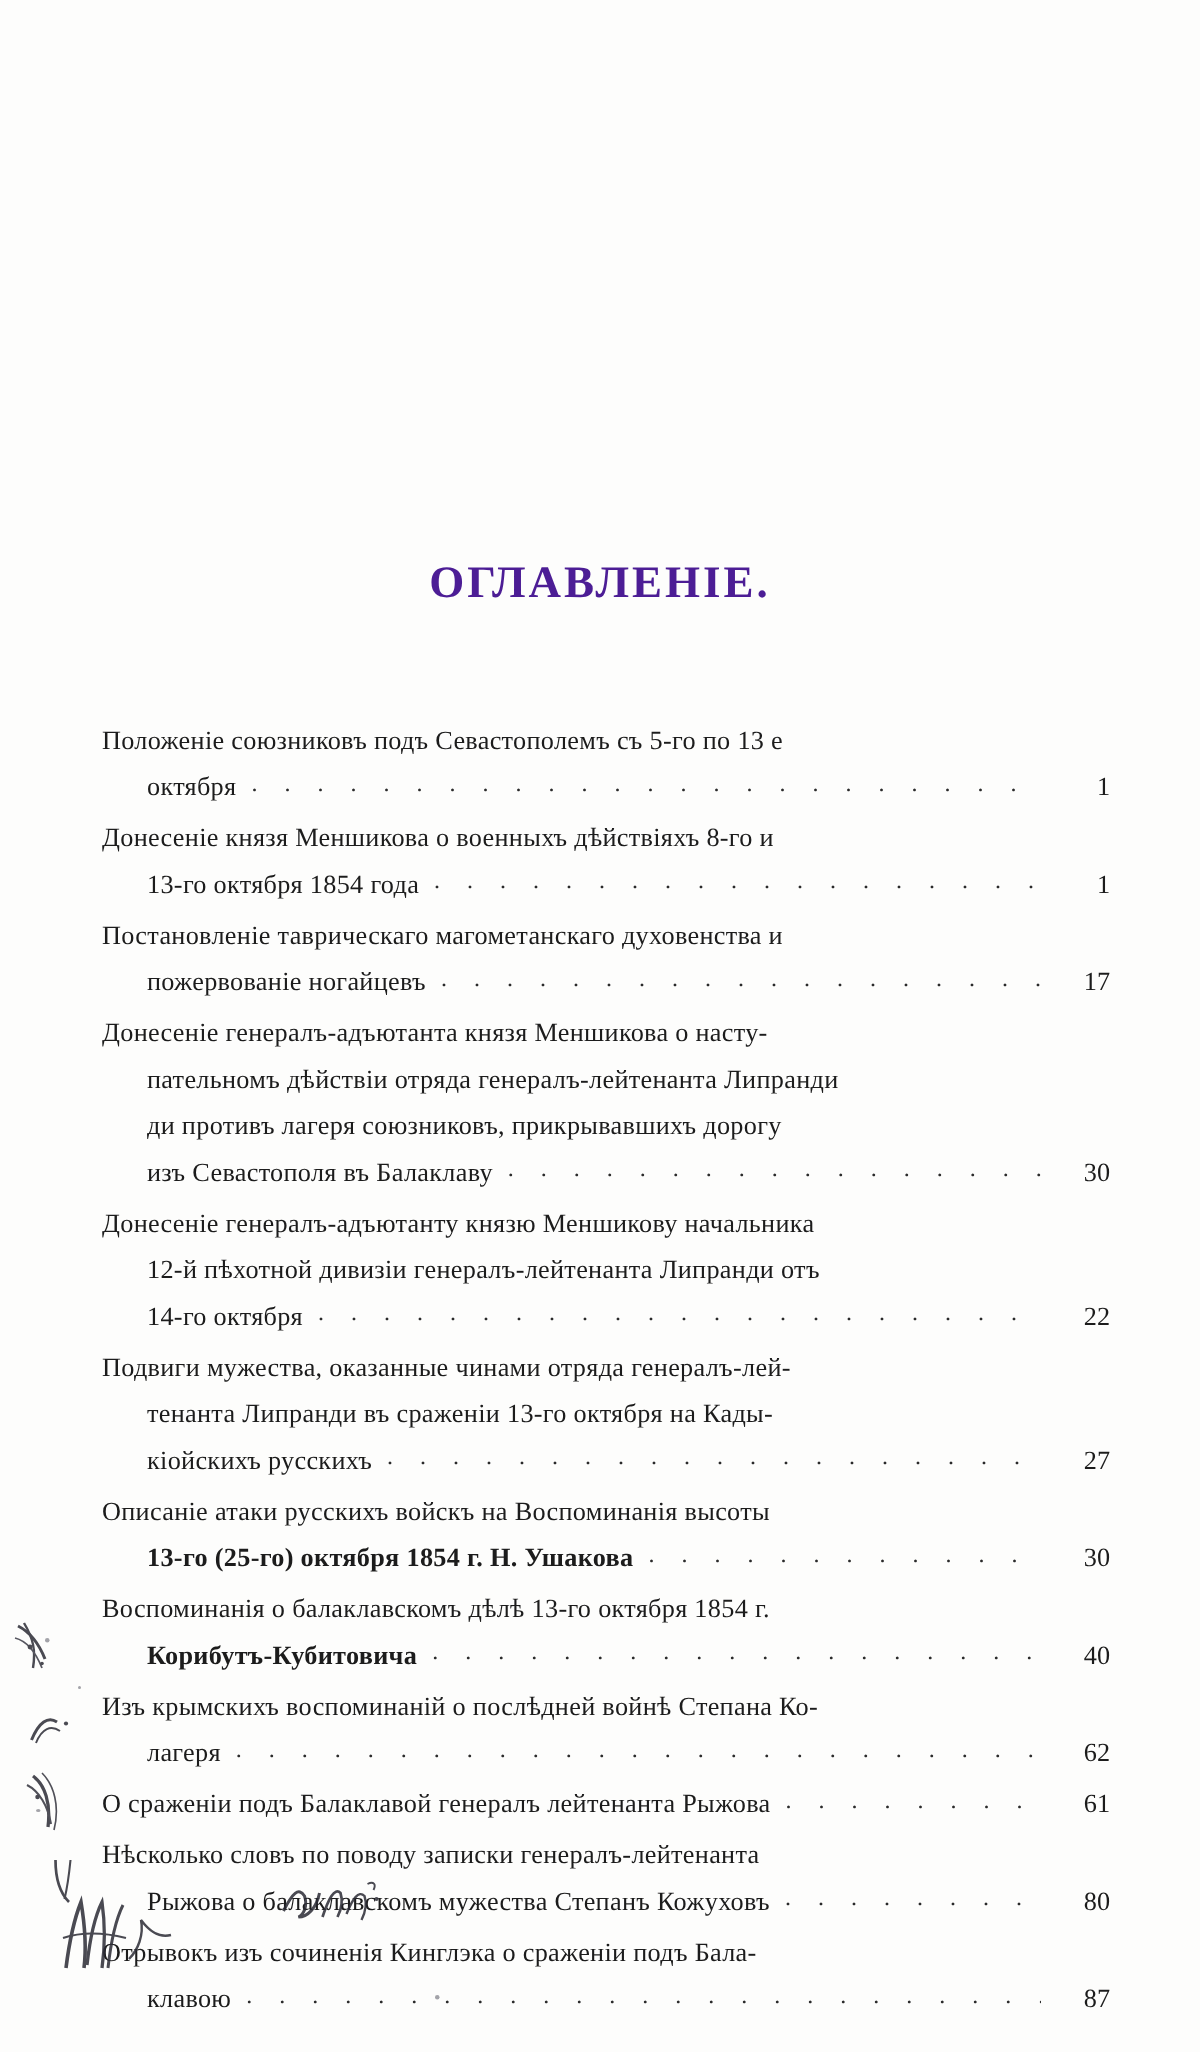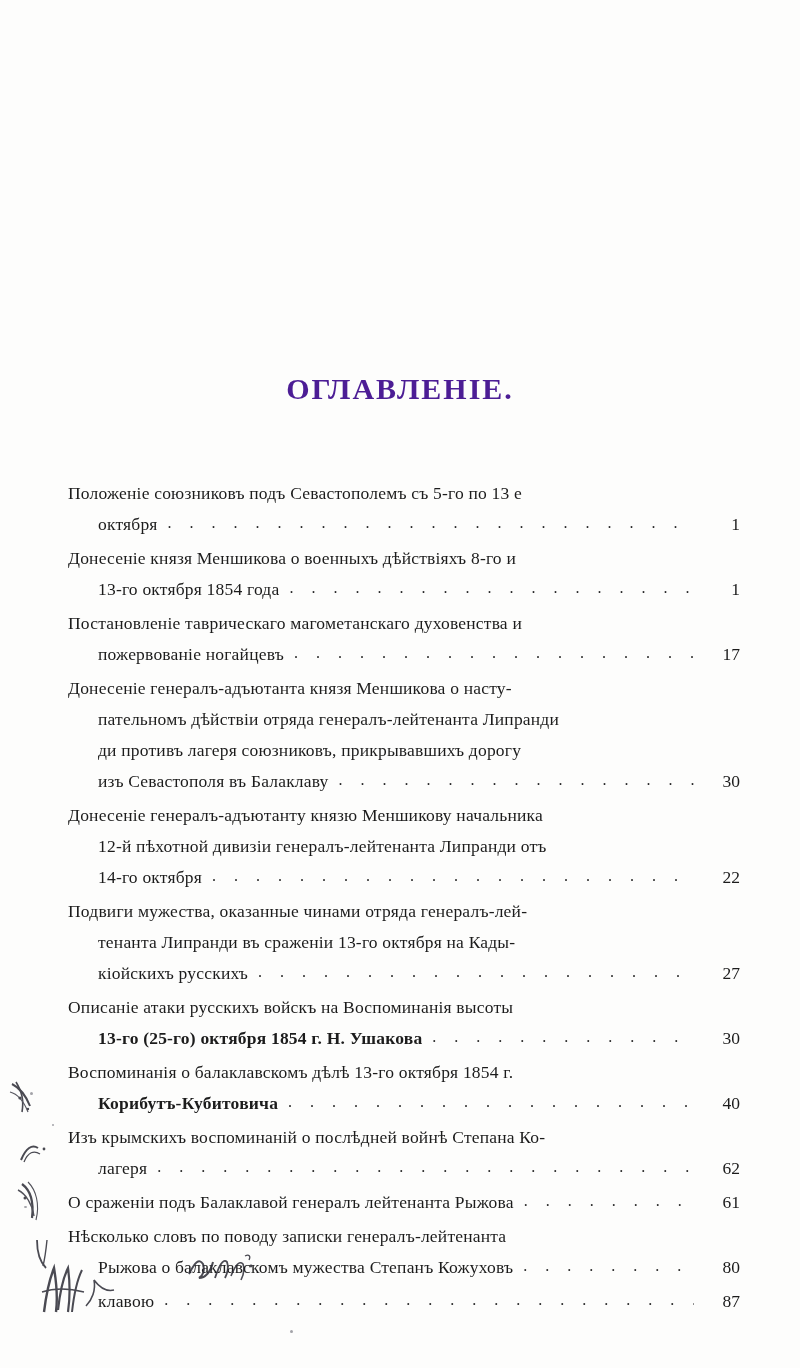--- a/index.html
+++ b/index.html
@@ -276,20 +276,26 @@
         <div class="pg empty">0</div>
       </div>
       <div class="line indent">
         <div class="txt">Рыжова о балаклавскомъ мужества Степанъ Кожуховъ</div>
         <div class="leader">. . . . . . . . . . . . . . . . . . . . . . . . . . . . . . . . . . . . . . . . . .</div>
         <div class="pg">80</div>
       </div>
     </div>
 
     <div class="entry">
+      <div class="line">
+        <div class="txt just">
+          <span>Отрывокъ изъ сочиненія Кинглэка о сраженіи подъ Бала-</span>
+        </div>
+        <div class="pg empty">0</div>
+      </div>
       <div class="line indent">
         <div class="txt">клавою</div>
         <div class="leader">. . . . . . . . . . . . . . . . . . . . . . . . . . . . . . . . . . . . . . . . . .</div>
         <div class="pg">87</div>
       </div>
     </div>
 
   </div>
 
   <div class="ink ink1">

